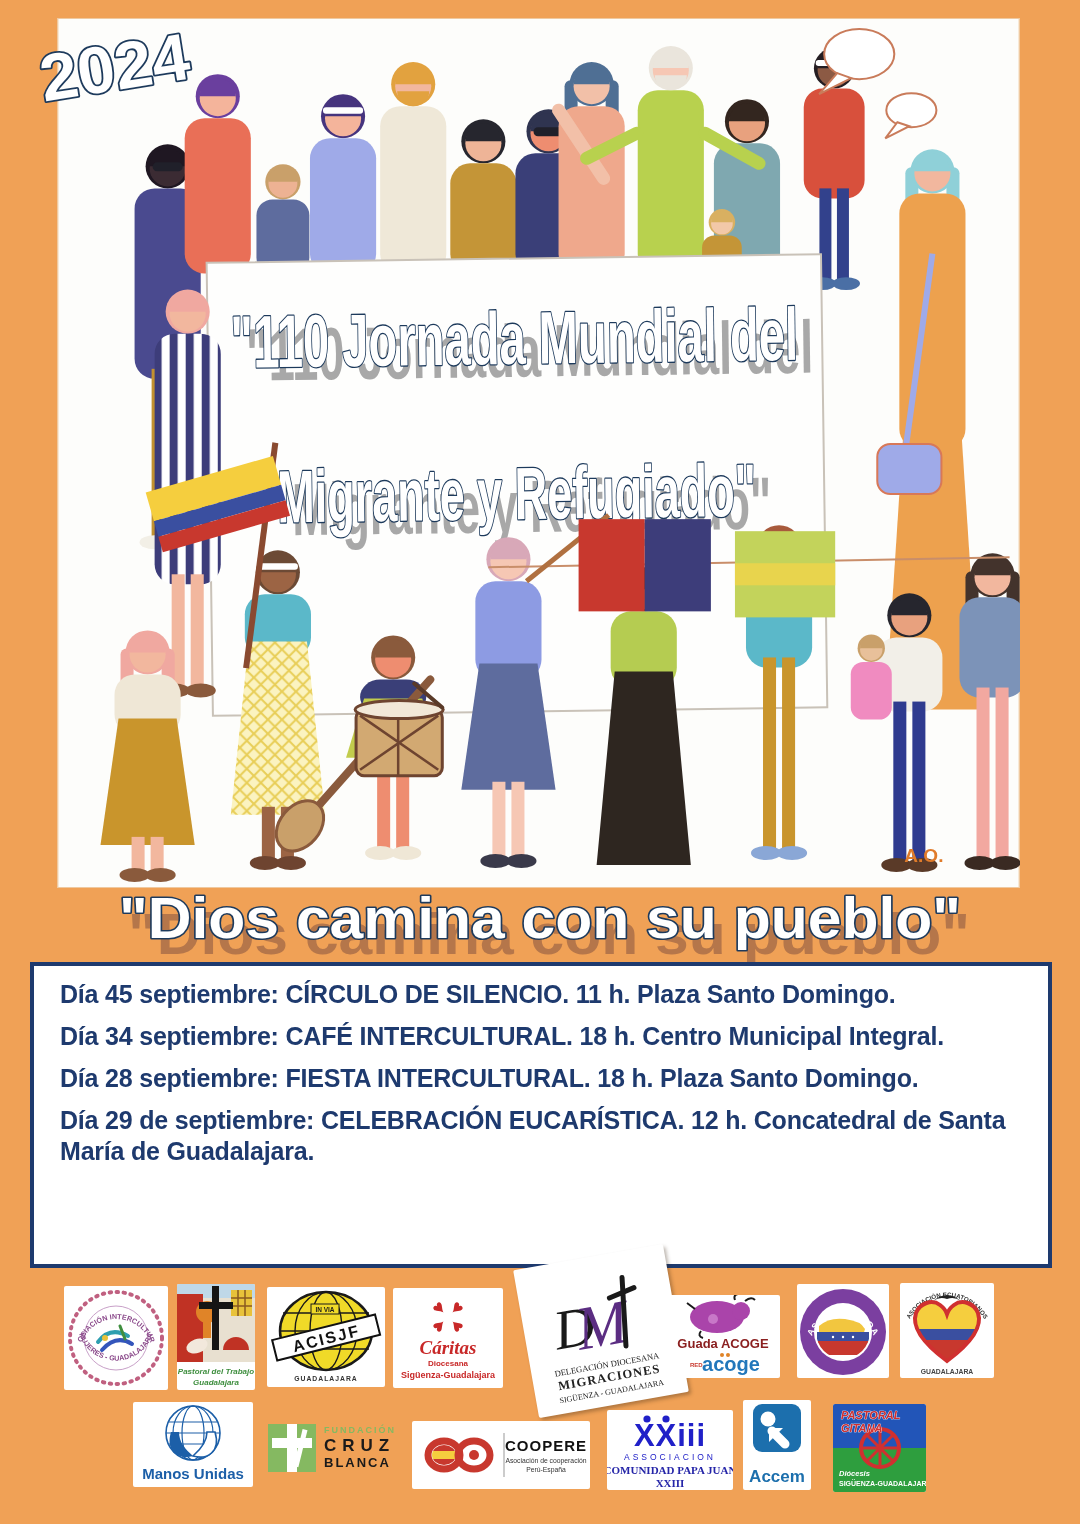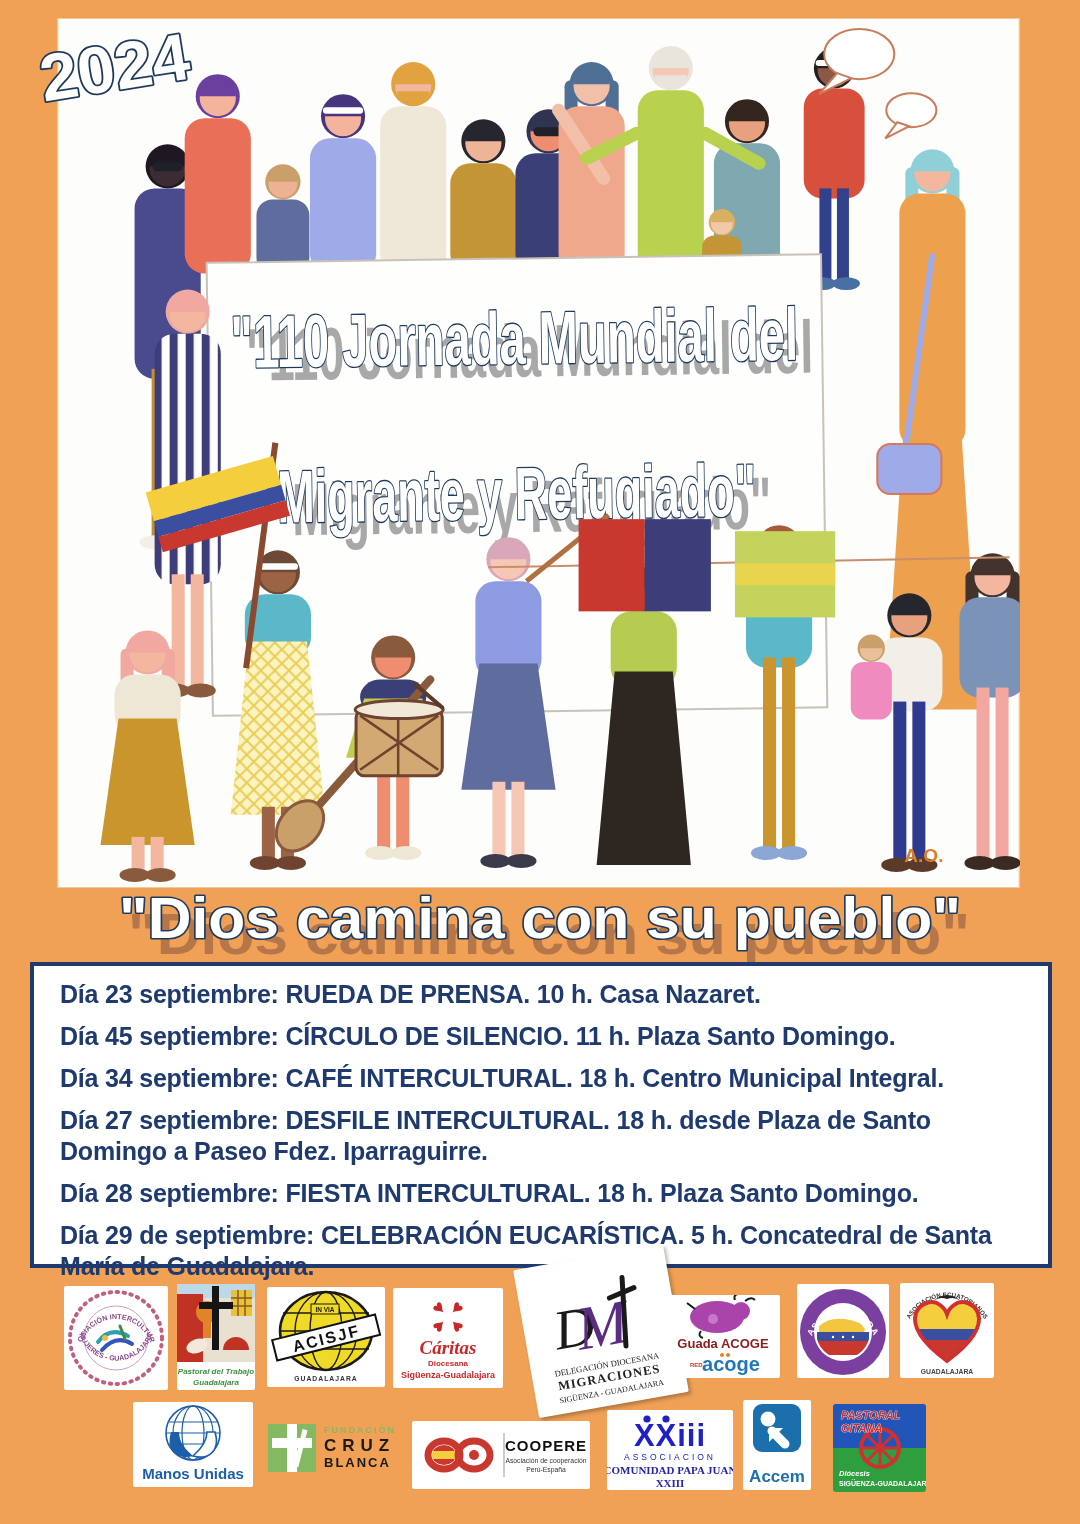--- a/index.html
+++ b/index.html
@@ -300,26 +300,24 @@
   <svg class="year-svg" viewBox="0 0 214 112">
     <text class="outline" x="105" y="76" font-size="66" text-anchor="middle" textLength="150" lengthAdjust="spacingAndGlyphs" fill="#FFFFFF" stroke="var(--outline-navy,#1D3A5C)" stroke-width="3.6" transform="rotate(-9 105 56)">2024</text>
   </svg>
 
   <svg class="slogan-svg" viewBox="0 0 1080 84">
     <text class="outline" x="549" y="72" font-size="57" text-anchor="middle" textLength="842" lengthAdjust="spacingAndGlyphs" fill="var(--slogan-shadow,#B5764A)">"Dios camina con su pueblo"</text>
     <text class="outline" x="540" y="56" font-size="57" text-anchor="middle" textLength="842" lengthAdjust="spacingAndGlyphs" fill="#FFFFFF" stroke="var(--outline-navy,#1D3A5C)" stroke-width="3.2">"Dios camina con su pueblo"</text>
   </svg>
 
   <div class="schedule">
-    <p class="sched">Día 23 septiembre: RUEDA DE PRENSA. 10 h. Casa Nazaret.</p>
     <p class="sched">Día 45 septiembre: CÍRCULO DE SILENCIO. 11 h. Plaza Santo Domingo.</p>
     <p class="sched">Día 34 septiembre: CAFÉ INTERCULTURAL. 18 h. Centro Municipal Integral.</p>
-    <p class="sched">Día 27 septiembre: DESFILE INTERCULTURAL. 18 h. desde Plaza de Santo Domingo a Paseo Fdez. Iparraguirre.</p>
     <p class="sched">Día 28 septiembre: FIESTA INTERCULTURAL. 18 h. Plaza Santo Domingo.</p>
-    <p class="sched">Día 29 de septiembre: CELEBRACIÓN EUCARÍSTICA. 5 h. Concatedral de Santa María de Guadalajara.</p>
+    <p class="sched">Día 29 de septiembre: CELEBRACIÓN EUCARÍSTICA. 12 h. Concatedral de Santa María de Guadalajara.</p>
   </div>
 
   <svg class="logo" style="left:64px;top:1286px;width:104px;height:104px" viewBox="0 0 104 104">
     <defs>
       <path id="mjT" d="M 17 58 A 37 37 0 0 1 87 58" fill="none"></path>
       <path id="mjB" d="M 15 48 A 39 39 0 0 0 89 48" fill="none"></path>
     </defs>
     <circle cx="52" cy="52" r="46" fill="none" stroke="#C06080" stroke-width="4" stroke-dasharray="1.5 5.5" stroke-linecap="round"></circle>
     <circle cx="52" cy="52" r="32" fill="#FFFFFF" stroke="#C8A0C8" stroke-width="1"></circle>
     <text font-size="7.2" font-weight="bold" fill="#8B4A8B"><textPath href="#mjT" startOffset="50%" text-anchor="middle">ASOCIACIÓN INTERCULTURAL</textPath></text>

